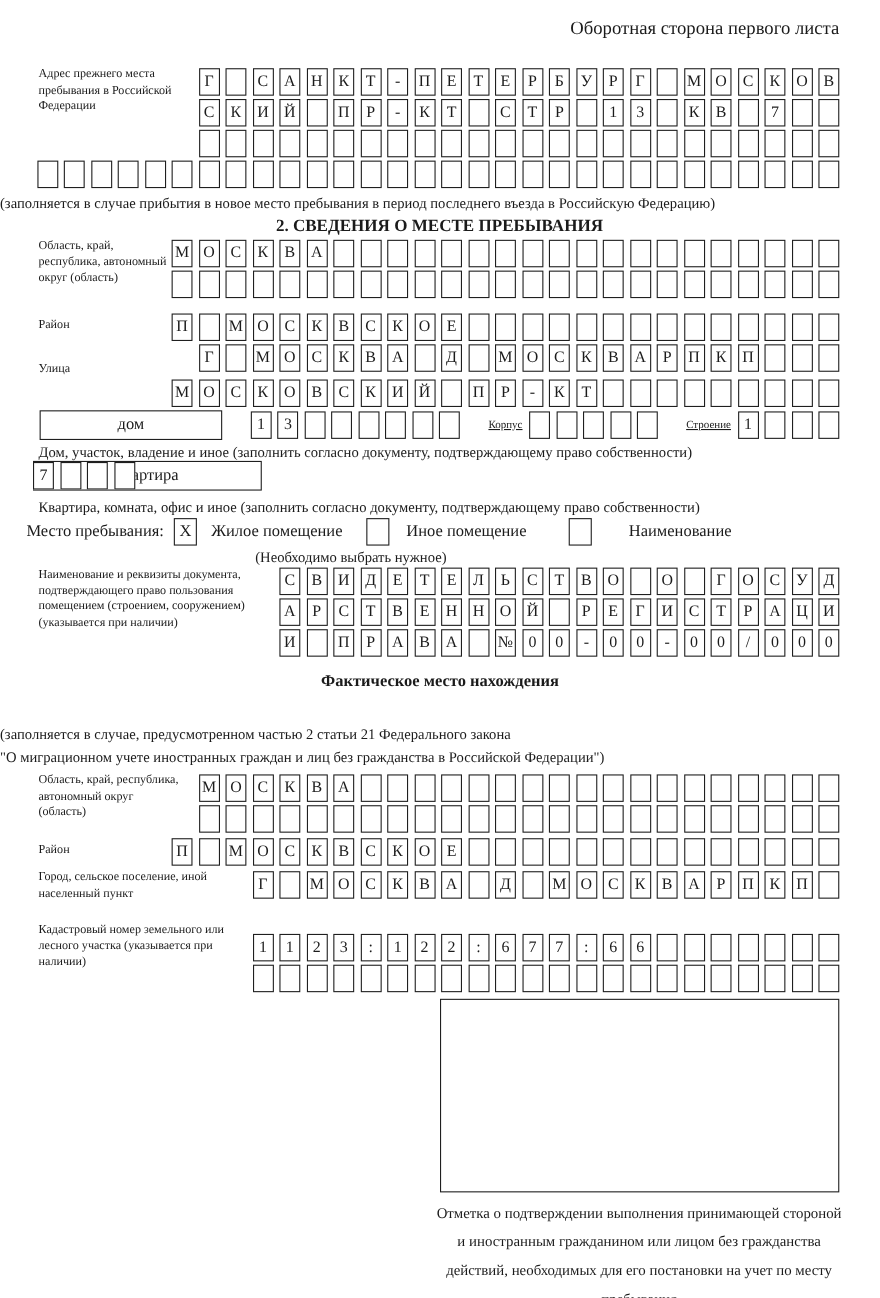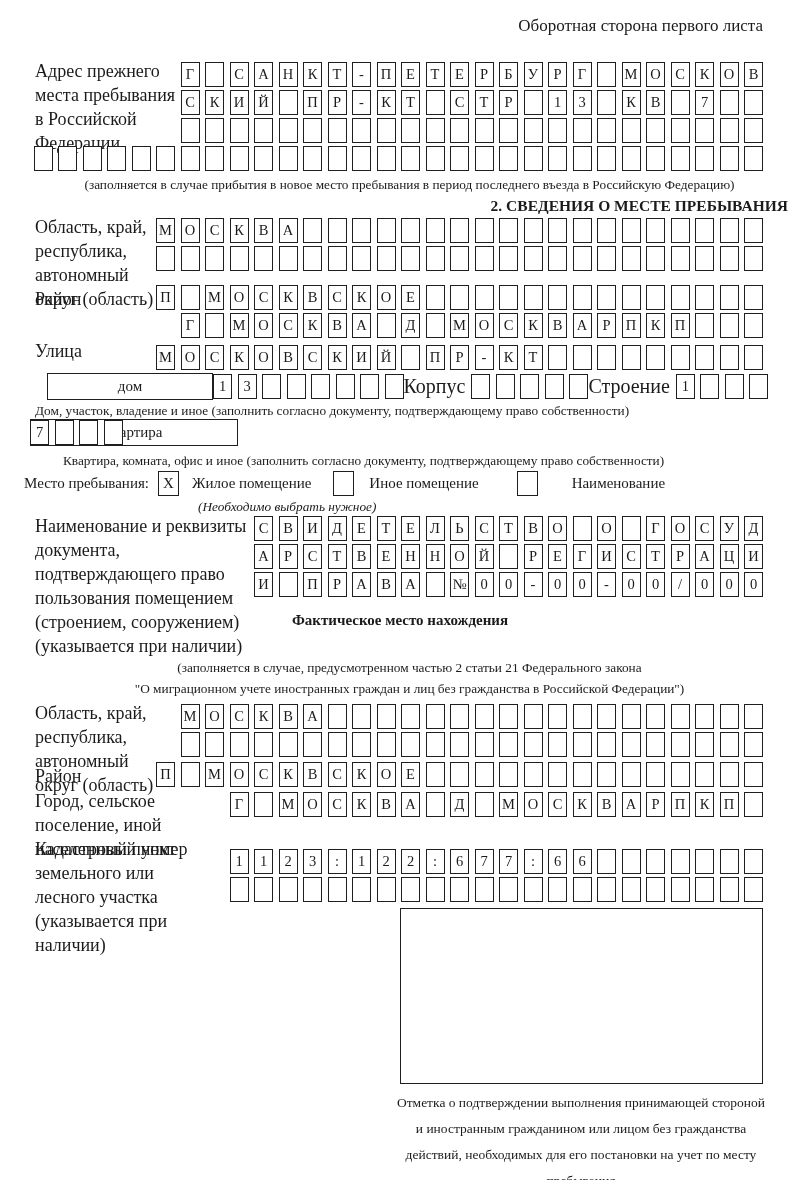--- a/index.html
+++ b/index.html
@@ -1,41 +1,41 @@
 <!DOCTYPE html>
 <html><head>
 <meta charset="utf-8">
 <style>
   html,body{margin:0;padding:0;background:#fff;}
   .page{
     position:relative;width:800px;height:1180px;background:#fff;
     font-family:"Liberation Serif","DejaVu Serif",serif;color:#1b1b1b;overflow:hidden;
   }
   .hdr{position:absolute;top:16px;right:37px;font-size:17px;}
-  .lbl{position:absolute;left:35px;font-size:18px;line-height:1.33;}
+  .lbl{position:absolute;left:35px;font-size:11px;line-height:1.33;}
   .cells{position:absolute;display:flex;gap:5.5px;}
   .cells.r{right:37px;}
   .cell{
     box-sizing:border-box;flex:none;width:19px;height:25px;
     border:1.8px solid #1f1f1f;display:inline-flex;align-items:center;justify-content:center;
     font-size:14.5px;line-height:1;background:#fff;
   }
   .note{position:absolute;font-size:13.3px;line-height:1.3;}
-  .note.c{left:0;right:0;text-align:center;padding-left:19px;}
-  .title{position:absolute;left:0;right:12px;text-align:right;font-weight:bold;font-size:15.5px;}
+  .note.c{left:0;right:0;}
+  .title{position:absolute;left:0;right:1px;text-align:center;font-weight:bold;font-size:15.5px;}
   .subtitle{position:absolute;left:0;right:0;text-align:center;font-weight:bold;font-size:15px;}
   .wide-box{
     box-sizing:border-box;border:1.8px solid #1f1f1f;height:27px;
     display:flex;align-items:center;justify-content:center;font-size:15px;background:#fff;flex:none;
   }
-  .house-row{position:absolute;left:47px;right:37px;display:flex;align-items:center;justify-content:space-between;}
+  .house-row{position:absolute;left:36px;right:37px;display:flex;align-items:center;justify-content:space-between;}
   .apt-row{position:absolute;left:30px;display:flex;align-items:center;gap:12px;}
   .grp{display:flex;align-items:center;gap:6px;}
   .grp .cells{position:static;}
-  .inline-lbl{font-size:20px;flex:none;}
+  .inline-lbl{font-size:10px;flex:none;text-decoration:underline;}
   .stay-row{position:absolute;left:24px;right:37px;display:flex;align-items:center;}
   .chk{
     box-sizing:border-box;flex:none;width:21px;height:25px;border:1.8px solid #1f1f1f;
     display:inline-flex;align-items:center;justify-content:center;font-size:15px;background:#fff;
   }
   .optlbl{font-size:15px;}
   .stamp-box{position:absolute;left:400px;top:908px;width:363px;height:176px;border:1.9px solid #1f1f1f;box-sizing:border-box;background:#fff;}
   .stamp-caption{position:absolute;left:396px;top:1090px;width:370px;text-align:center;font-size:13.5px;line-height:1.92;}
 </style>
 </head>
@@ -265,21 +265,21 @@
       <span class="cell">А</span>
       <span class="cell">Р</span>
       <span class="cell">П</span>
       <span class="cell">К</span>
       <span class="cell">П</span>
       <span class="cell"></span>
       <span class="cell"></span>
       <span class="cell"></span>
     </div>
 
-  <div class="lbl" style="top:340px;text-align:right;">Улица</div>
+  <div class="lbl" style="top:328px;text-align:right;">Улица</div>
   <div class="cells r" style="top:345px;">
       <span class="cell">М</span>
       <span class="cell">О</span>
       <span class="cell">С</span>
       <span class="cell">К</span>
       <span class="cell">О</span>
       <span class="cell">В</span>
       <span class="cell">С</span>
       <span class="cell">К</span>
       <span class="cell">И</span>
@@ -339,32 +339,32 @@
 
   <div class="apt-row" style="top:419px;">
     <div class="wide-box" style="width:208px;">квартира</div>
     <div class="cells">
         <span class="cell">7</span>
         <span class="cell"></span>
         <span class="cell"></span>
         <span class="cell"></span>
       </div>
   </div>
-  <div class="note" style="top:452px;left:35px;margin-left:28px;">Квартира, комната, офис и иное (заполнить согласно документу, подтверждающему право собственности)</div>
+  <div class="note" style="top:452px;left:35px;">Квартира, комната, офис и иное (заполнить согласно документу, подтверждающему право собственности)</div>
 
   <div class="stay-row" style="top:471px;">
     <span class="optlbl">Место пребывания:</span>
     <span class="chk" style="margin-left:9px;">X</span>
     <span class="optlbl" style="margin-left:13px;">Жилое помещение</span>
     <span class="chk" style="margin-left:22px;"></span>
     <span class="optlbl" style="margin-left:15px;">Иное помещение</span>
     <span class="chk" style="margin-left:38px;"></span>
     <span class="optlbl" style="margin-left:34px;">Наименование</span>
   </div>
-  <div class="note" style="top:498px;left:198px;font-style:italic;">(Необходимо выбрать нужное)</div>
+  <div class="note" style="top:498px;left:232px;">(Необходимо выбрать нужное)</div>
 
   <div class="lbl" style="top:515px;width:225px;">Наименование и реквизиты документа, подтверждающего право пользования помещением (строением, сооружением) (указывается при наличии)</div>
   <div class="cells r" style="top:516px;">
       <span class="cell">С</span>
       <span class="cell">В</span>
       <span class="cell">И</span>
       <span class="cell">Д</span>
       <span class="cell">Е</span>
       <span class="cell">Т</span>
       <span class="cell">Е</span>

